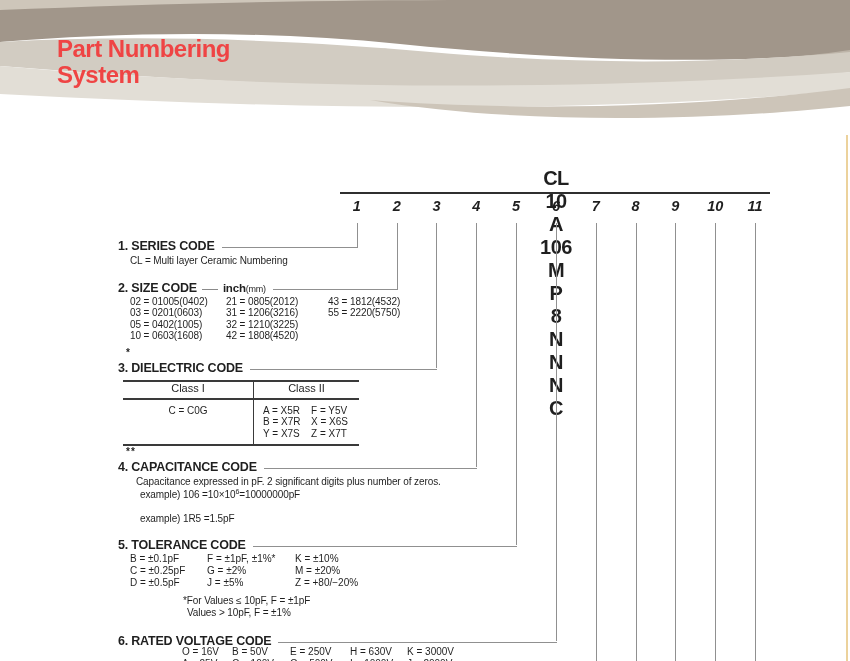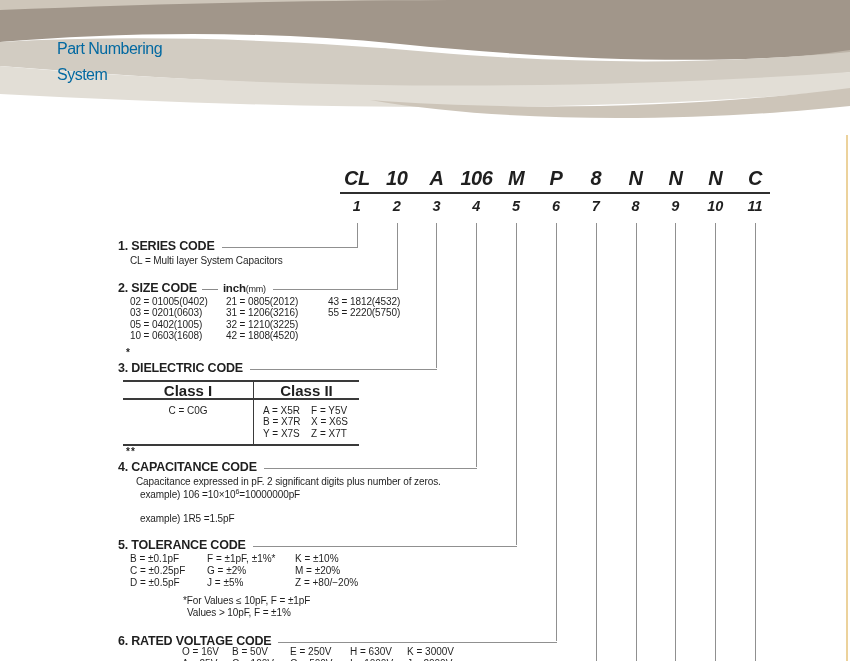--- a/index.html
+++ b/index.html
@@ -1,26 +1,26 @@
 <!DOCTYPE html>
 <html><head>
 <meta charset="utf-8">
 <style>
   html,body{margin:0;padding:0;background:#fff;}
   .page{position:relative;width:850px;height:661px;background:#ffffff;overflow:hidden;
         font-family:"Liberation Sans",sans-serif;color:#1f1f1f;}
   
   .hdr{position:absolute;top:0;left:0;width:850px;height:135px;}
-  .hdr-title{position:absolute;top:36px;left:57px;color:#0369a1;font-size:16px;
-             font-weight:normal;line-height:26px;letter-spacing:-0.5px;}
+  .hdr-title{position:absolute;top:36px;left:57px;color:#ef4444;font-size:24px;
+             font-weight:bold;line-height:26px;letter-spacing:-0.5px;}
   
   .edge-line{position:absolute;left:846px;top:56px;width:2px;height:605px;background:#ecd29c;}
   
   .code-row{position:absolute;top:167px;left:337px;width:438px;display:flex;
-            font-size:20px;font-weight:bold;font-style:italic;letter-spacing:-0.5px;}
+            font-size:20px;font-weight:bold;letter-spacing:-0.5px;flex-direction:column;}
   .num-row{position:absolute;top:198px;left:337px;width:438px;display:flex;
            font-size:14.5px;font-weight:bold;font-style:italic;}
   .code-cell{flex:1;text-align:center;}
   .code-underline{position:absolute;top:192px;left:340px;width:430px;height:2px;background:#2f2f2f;}
   
   .vline{position:absolute;top:223px;width:1px;background:#909090;}
   
   .sec-title{position:absolute;left:118px;height:14px;display:flex;align-items:center;
              font-weight:bold;font-size:12.5px;letter-spacing:-0.2px;white-space:nowrap;}
   .lead{flex:1;height:1px;background:#909090;margin-left:7px;position:relative;top:1px;}
@@ -30,21 +30,21 @@
   .marker{position:absolute;font-size:10px;font-weight:bold;letter-spacing:1px;}
   .small{font-size:10px;letter-spacing:-0.1px;white-space:nowrap;}
   .abs{position:absolute;}
   
   .size-grid{position:absolute;top:296px;left:130px;display:flex;font-size:10px;letter-spacing:-0.1px;}
   .sz-col{line-height:11.3px;white-space:nowrap;}
   .sz-c1{width:96px;} .sz-c2{width:102px;}
   
   .dtable{position:absolute;top:380px;left:123px;width:236px;
           border-top:2px solid #3a3a3a;border-bottom:2px solid #3a3a3a;box-sizing:border-box;}
-  .dt-head{display:flex;border-bottom:2px solid #3a3a3a;font-weight:bold;font-size:15px;height:16px;}
+  .dt-head{display:flex;border-bottom:2px solid #3a3a3a;font-weight:normal;font-size:11px;height:16px;}
   .dt-body{display:flex;}
   .dt-c1{width:130px;text-align:center;box-sizing:border-box;}
   .dt-c2{width:106px;box-sizing:border-box;border-left:1px solid #3a3a3a;padding-left:9px;}
   .dt-head .dt-c2{text-align:center;padding-left:0;}
   .dt-body{font-size:10px;}
   .dt-body .dt-c1{padding-top:5px;}
   .dt-body .dt-c2{padding-top:5px;padding-bottom:5px;line-height:11.3px;}
   .d2a{display:inline-block;width:48px;}
   
   .tol-grid{position:absolute;top:553px;left:130px;font-size:10px;line-height:12.2px;}
@@ -115,21 +115,21 @@
   <div class="vline" style="left:596px;height:438px;"></div>
   <div class="vline" style="left:636px;height:438px;"></div>
   <div class="vline" style="left:675px;height:438px;"></div>
   <div class="vline" style="left:715px;height:438px;"></div>
   <div class="vline" style="left:755px;height:438px;"></div>
 
   <div class="sec-title" style="top:239px;width:240px;">
     <span>1. SERIES CODE</span>
     <span class="lead"></span>
   </div>
-  <div class="abs small" style="top:255px;left:130px;">CL = Multi layer System Capacitors</div>
+  <div class="abs small" style="top:255px;left:130px;">CL = Multi layer Ceramic Numbering</div>
 
   <div class="sec-title" style="top:281px;width:280px;">
     <span>2. SIZE CODE</span>
     <span class="dash"></span>
     <span class="unit-b">inch</span>
     <span class="unit-s">(mm)</span>
     <span class="lead"></span>
   </div>
   <div class="size-grid">
     <div class="sz-col sz-c1">

